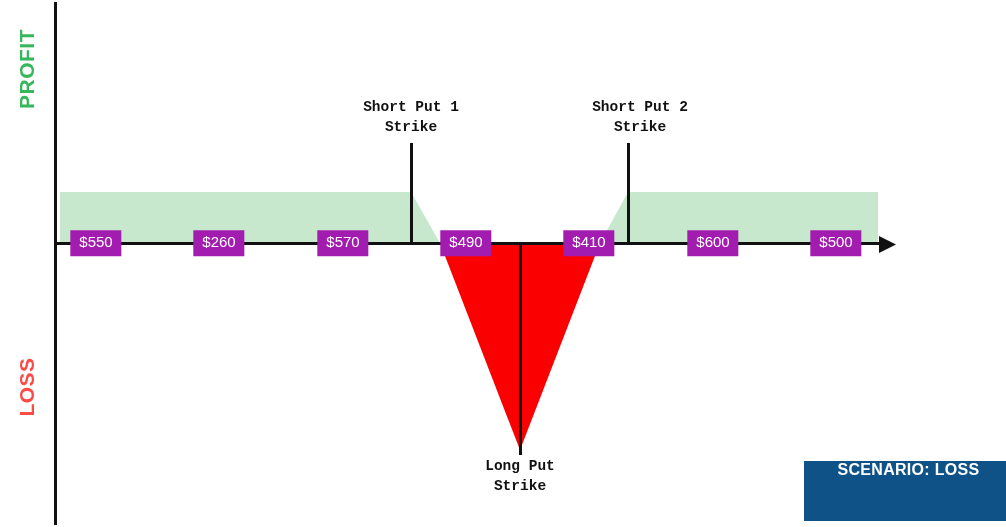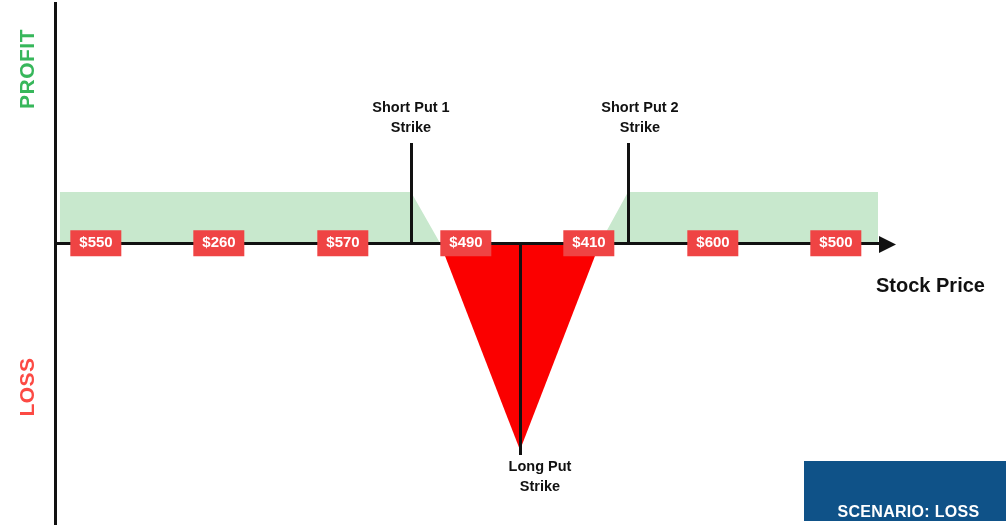--- a/index.html
+++ b/index.html
@@ -57,52 +57,53 @@
     top: 274px;
     font-weight: bold;
     font-size: 20px;
     color: #111111;
     white-space: nowrap;
   }
 
   
   .price-chip {
     position: absolute;
-    background: #ef4444;
+    background: #a21caf;
     color: #ffffff;
     font-size: 15px;
-    font-weight: bold;
+    font-weight: normal;
     padding: 4px 9px 5px 9px;
     transform: translate(-50%, -50%);
     white-space: nowrap;
     line-height: 1.1;
   }
 
   
   .strike-note {
     position: absolute;
     font-weight: bold;
     font-size: 14.5px;
     color: #111111;
     text-align: center;
     line-height: 1.35;
     transform: translateX(-50%);
     white-space: nowrap;
+    font-family: Liberation Mono, monospace;
   }
 
   
   #scenario-badge {
     position: absolute;
     left: 804px;
     top: 461px;
     width: 202px;
     height: 60px;
     background: #0f5288;
     display: flex;
-    align-items: flex-end;
+    align-items: flex-start;
     justify-content: center;
     box-sizing: border-box;
     padding-left: 7px;
   }
   #scenario-badge-text {
     color: #ffffff;
     font-weight: bold;
     font-size: 16px;
     letter-spacing: 0.3px;
   }
@@ -130,41 +131,40 @@
 
     <line x1="520.5" y1="243" x2="520.5" y2="455" stroke="#111111" stroke-width="3"></line>
 
     <polyline points="56,243.5 440,243.5 520,450 600,243.5 878,243.5" fill="none" stroke="#111111" stroke-width="0"></polyline>
   </svg>
 
   <div class="axis-title-y" id="profit-label">PROFIT</div>
 
   <div class="axis-title-y" id="loss-label">LOSS</div>
 
-  <div id="stock-price-label">Stock Price</div>
 
   <div class="price-chip" style="left:96px;  top:243px;">$550</div>
   <div class="price-chip" style="left:219px; top:243px;">$260</div>
   <div class="price-chip" style="left:343px; top:243px;text-align:right;">$570</div>
   <div class="price-chip" style="left:466px; top:243px;">$490</div>
   <div class="price-chip" style="left:589px; top:243px;">$410</div>
   <div class="price-chip" style="left:713px; top:243px;">$600</div>
   <div class="price-chip" style="left:836px; top:243px;">$500</div>
 
   <div class="strike-note" style="left:411px; top:98px;">
     <div>Short Put 1</div>
     <div>Strike</div>
   </div>
 
   <div class="strike-note" style="left:640px; top:98px;">
     <div>Short Put 2</div>
     <div>Strike</div>
   </div>
 
-  <div class="strike-note" style="left:520px; top:457px;margin-left:20px;">
+  <div class="strike-note" style="left:520px; top:457px;">
     <div>Long Put</div>
     <div>Strike</div>
   </div>
 
   <div id="scenario-badge">
     <span id="scenario-badge-text">SCENARIO: LOSS</span>
   </div>
 
 </div>
 

